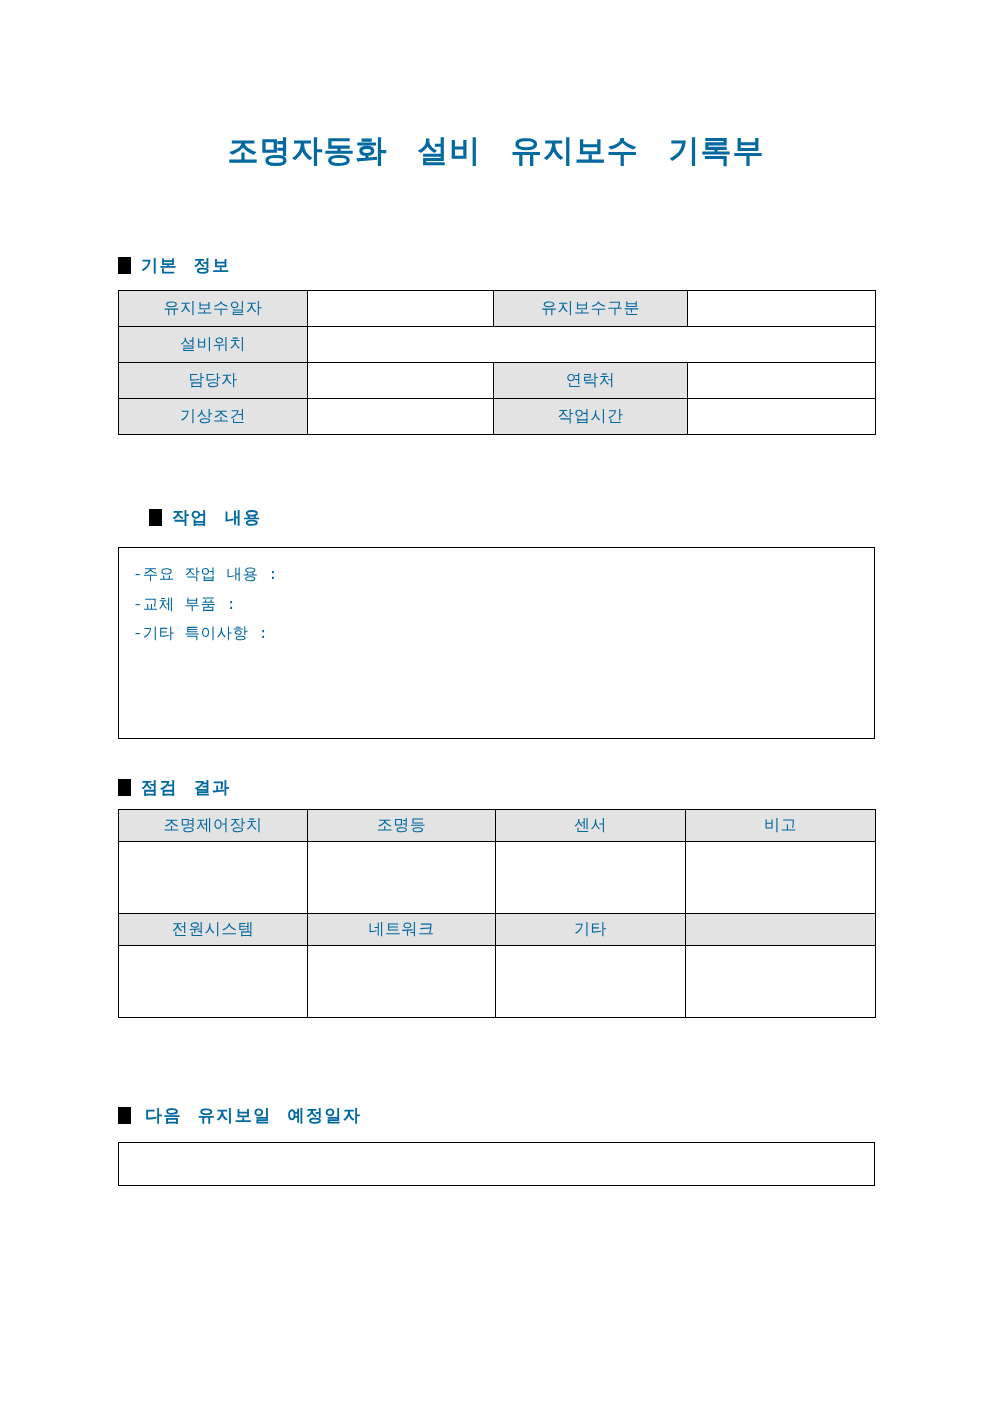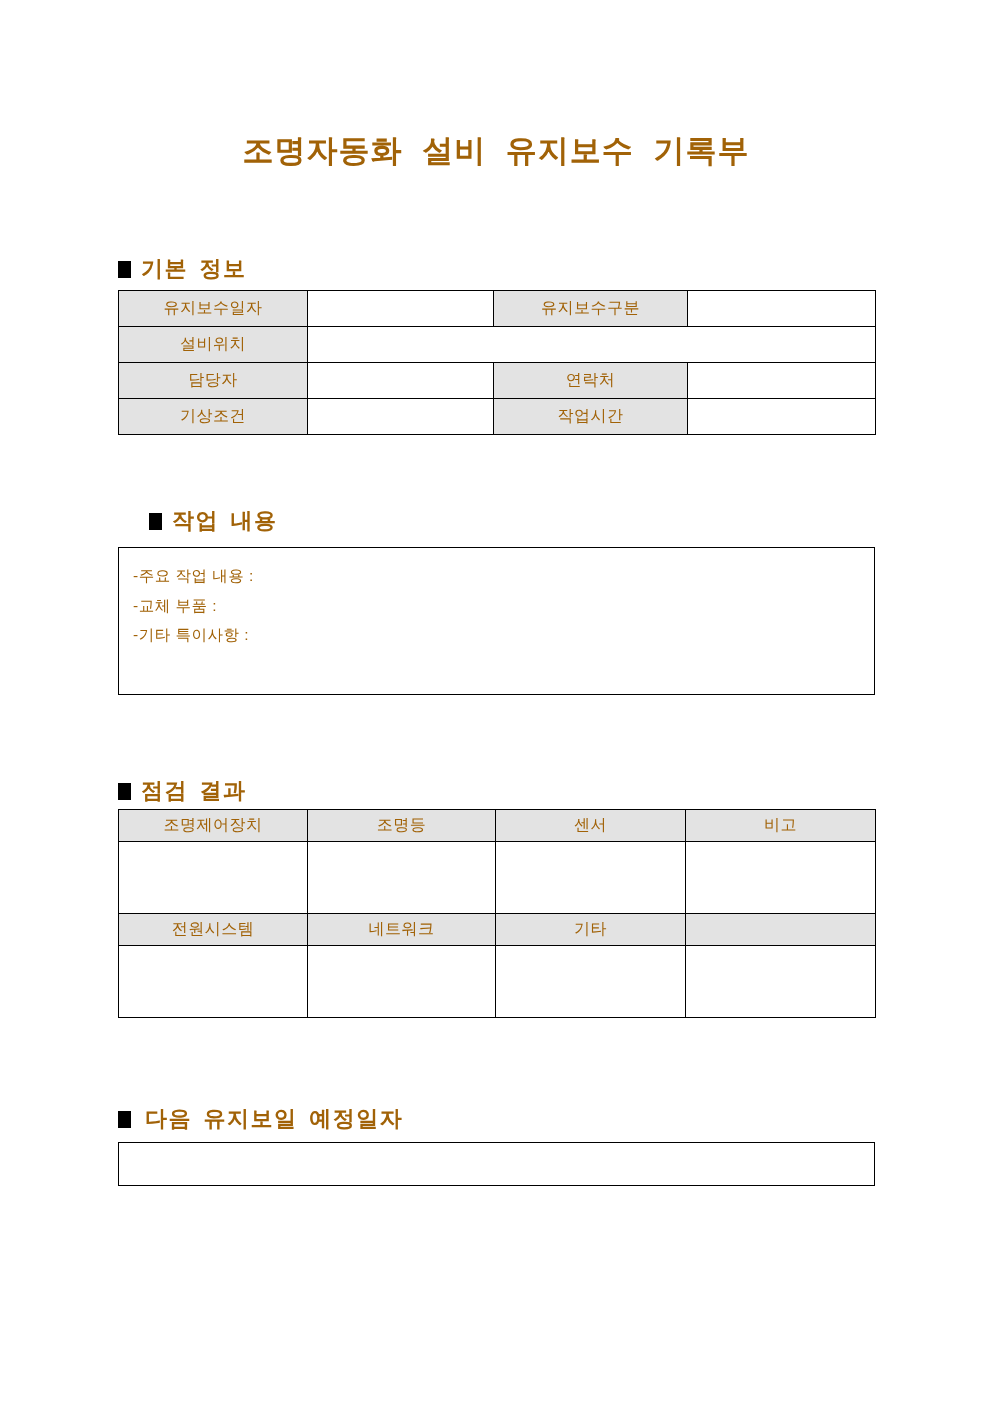--- a/index.html
+++ b/index.html
@@ -2,22 +2,22 @@
 <html><head>
 <meta charset="utf-8">
 <style>
   * { margin: 0; padding: 0; box-sizing: border-box; }
   html, body { background: #ffffff; }
   .page {
     position: relative;
     width: 992px;
     height: 1403px;
     background: #ffffff;
-    color: #a16207;
-    font-family: Liberation Sans, sans-serif;
+    color: #0369a1;
+    font-family: Liberation Mono, monospace;
     overflow: hidden;
   }
 
   
   .title {
     position: absolute;
     top: 130px;
     left: 0;
     width: 100%;
     text-align: center;
@@ -27,21 +27,21 @@
     word-spacing: 10px;
   }
 
   
   .section-heading {
     position: absolute;
     left: 118px;
     display: flex;
     align-items: center;
     gap: 10px;
-    font-size: 22px;
+    font-size: 17px;
     font-weight: bold;
     letter-spacing: 1.5px;
     word-spacing: 4px;
   }
   .sh-basic   { top: 254px; }
   .sh-work    { top: 506px; margin-left: 31px; }
   .sh-inspect { top: 776px; }
   .sh-next    { top: 1104px; gap: 14px; }
   .marker {
     display: inline-block;
@@ -85,21 +85,21 @@
   
   .box {
     position: absolute;
     left: 118px;
     width: 757px;
     border: 1px solid #000000;
     background: #ffffff;
   }
   .box-work {
     top: 547px;
-    height: 148px;
+    height: 192px;
     padding: 13px 14px 0 14px;
   }
   .box-work .line {
     font-size: 15.5px;
     line-height: 29.5px;
     letter-spacing: 0.5px;
   }
   .box-next {
     top: 1142px;
     height: 44px;

